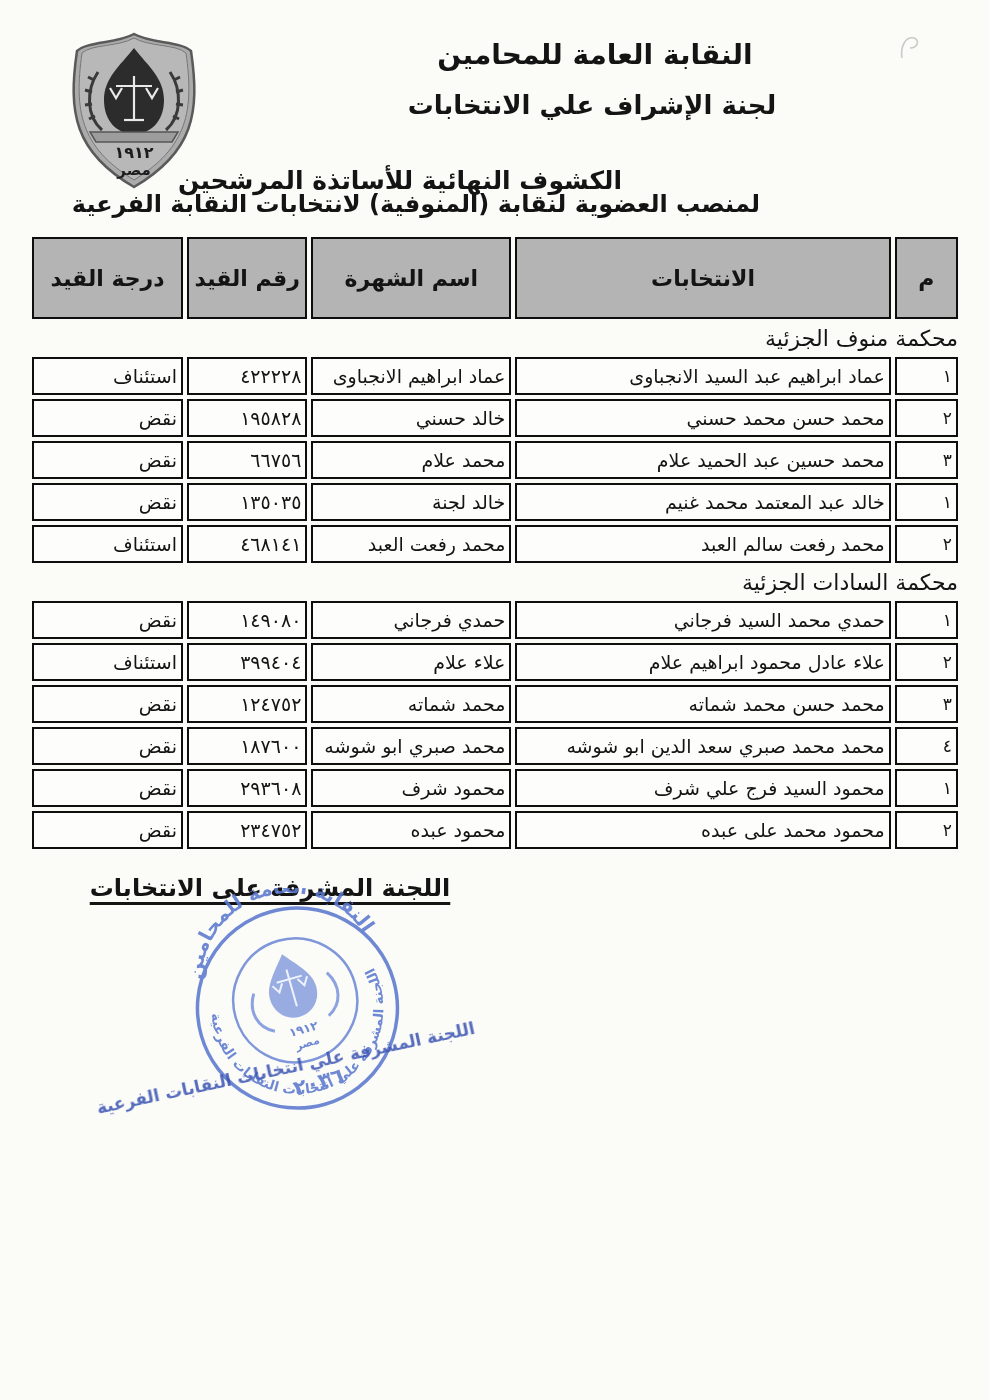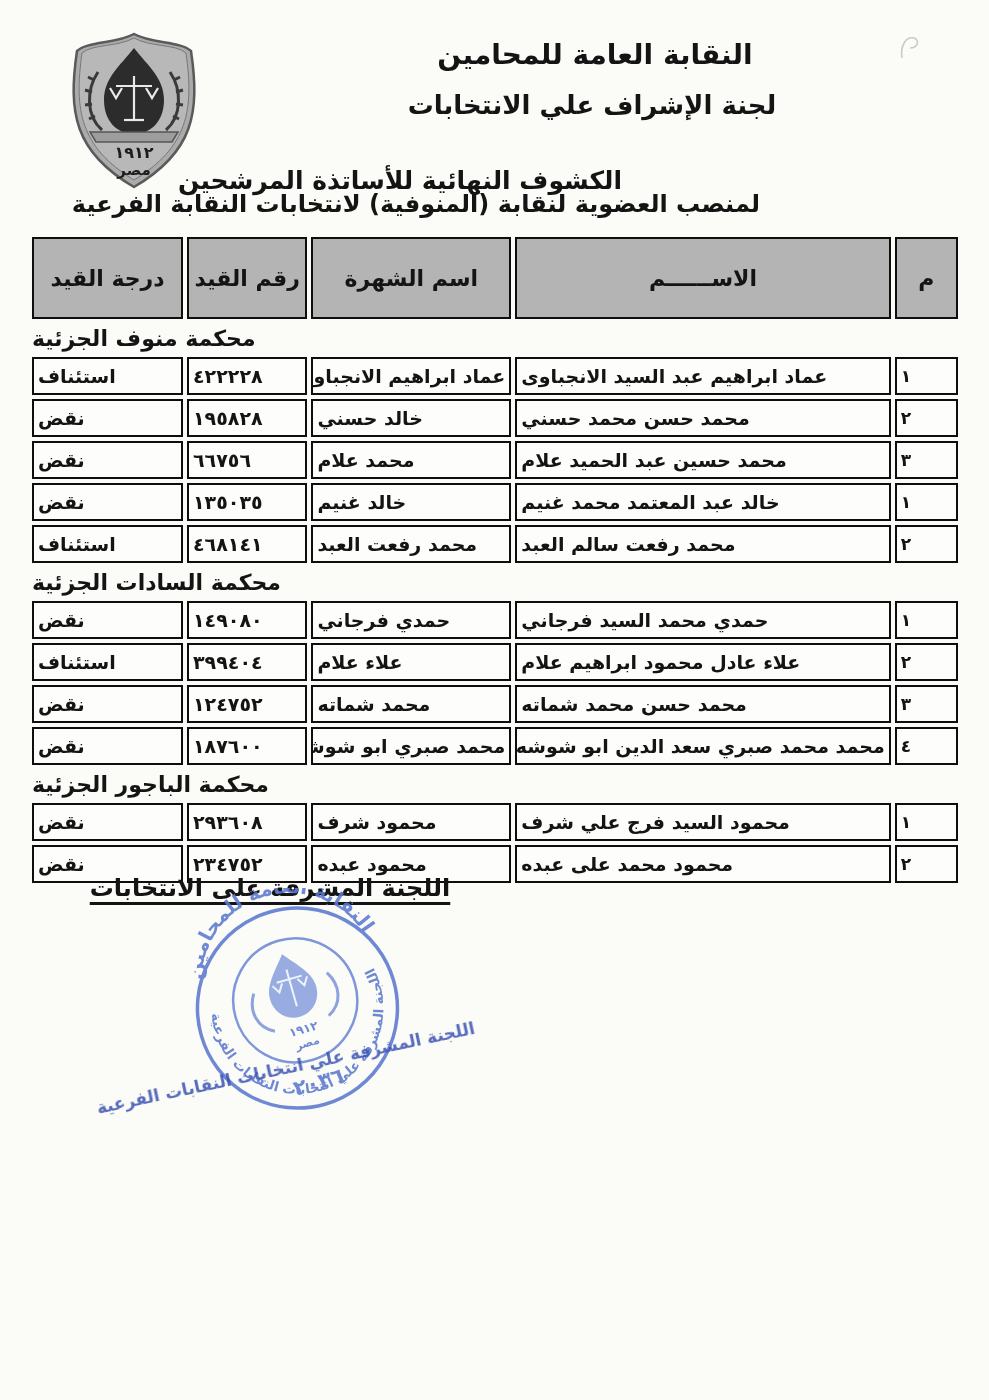--- a/index.html
+++ b/index.html
@@ -14,21 +14,21 @@
   .org{left:390px; top:38px; width:410px; font-size:28px;}
   .committee{left:378px; top:90px; width:428px; font-size:26px;
     text-decoration-thickness:2.5px; text-underline-offset:7px;}
   .t1{left:212px; top:138px; width:410px; font-size:25px;margin-top:28px;}
   .t2{left:172px; top:190px; width:588px; font-size:24px;}
   .logo{left:50px; top:24px; width:168px; height:175px;}
   .table-wrap{left:28px; top:233px; width:934px;}
   table{width:100%; border-collapse:separate; border-spacing:4px; table-layout:fixed; direction:rtl;}
   col.c0{width:62px;} col.c1{width:368px;} col.c2{width:196px;} col.c3{width:118px;} col.c4{width:148px;}
   th{background:#b4b4b4; border:2px solid #0e0e0e; height:44px; font-size:22px; font-weight:bold; padding:17px 4px;}
-  td{border:2px solid #0e0e0e; height:32px; font-size:19px; font-weight:bold; text-align:left;
+  td{border:2px solid #0e0e0e; height:32px; font-size:19px; font-weight:normal; text-align:right;
      vertical-align:middle; padding:1px 4px; background:#fdfdfc; overflow:hidden; white-space:nowrap;}
   td.court{border:none; background:transparent; font-size:22px; height:26px; padding:2px 0;}
   td.c0{font-size:17px;}
   .sig{left:88px; top:874px; width:364px; text-align:center; font-size:24px;
     text-decoration:underline; text-decoration-thickness:2.5px; text-underline-offset:6px;}
   .stamp{left:138px; top:888px; width:320px; height:260px;}
   .smear{left:148px; top:1052px; width:330px; transform:rotate(-12deg);
     color:#3a53b2; font-size:17px; text-align:center; opacity:.85; filter:blur(.3px); white-space:nowrap;}
   .artifact{left:896px; top:32px; width:28px; height:30px; opacity:.5;}
 </style>
@@ -71,21 +71,21 @@
       <colgroup>
           <col class="c0">
           <col class="c1">
           <col class="c2">
           <col class="c3">
           <col class="c4">
         </colgroup>
     <tbody>
           <tr>
             <th class="c0">م</th>
-            <th class="c1">الاســــــم</th>
+            <th class="c1">الانتخابات</th>
             <th class="c2">اسم الشهرة</th>
             <th class="c3">رقم القيد</th>
             <th class="c4">درجة القيد</th>
           </tr>
           <tr>
             <td colspan="5" class="court">محكمة منوف الجزئية</td>
           </tr>
           <tr>
             <td class="c0">١</td>
             <td class="c1">عماد ابراهيم عبد السيد الانجباوى</td>
@@ -103,21 +103,21 @@
           <tr>
             <td class="c0">٣</td>
             <td class="c1">محمد حسين عبد الحميد علام</td>
             <td class="c2">محمد علام</td>
             <td class="c3">٦٦٧٥٦</td>
             <td class="c4">نقض</td>
           </tr>
           <tr>
             <td class="c0">١</td>
             <td class="c1">خالد عبد المعتمد محمد غنيم</td>
-            <td class="c2">خالد غنيم</td>
+            <td class="c2">خالد لجنة</td>
             <td class="c3">١٣٥٠٣٥</td>
             <td class="c4">نقض</td>
           </tr>
           <tr>
             <td class="c0">٢</td>
             <td class="c1">محمد رفعت سالم العبد</td>
             <td class="c2">محمد رفعت العبد</td>
             <td class="c3">٤٦٨١٤١</td>
             <td class="c4">استئناف</td>
           </tr>
@@ -144,23 +144,20 @@
             <td class="c2">محمد شماته</td>
             <td class="c3">١٢٤٧٥٢</td>
             <td class="c4">نقض</td>
           </tr>
           <tr>
             <td class="c0">٤</td>
             <td class="c1">محمد محمد صبري سعد الدين ابو شوشه</td>
             <td class="c2">محمد صبري ابو شوشه</td>
             <td class="c3">١٨٧٦٠٠</td>
             <td class="c4">نقض</td>
-          </tr>
-          <tr>
-            <td colspan="5" class="court">محكمة الباجور الجزئية</td>
           </tr>
           <tr>
             <td class="c0">١</td>
             <td class="c1">محمود السيد فرج علي شرف</td>
             <td class="c2">محمود شرف</td>
             <td class="c3">٢٩٣٦٠٨</td>
             <td class="c4">نقض</td>
           </tr>
           <tr>
             <td class="c0">٢</td>

